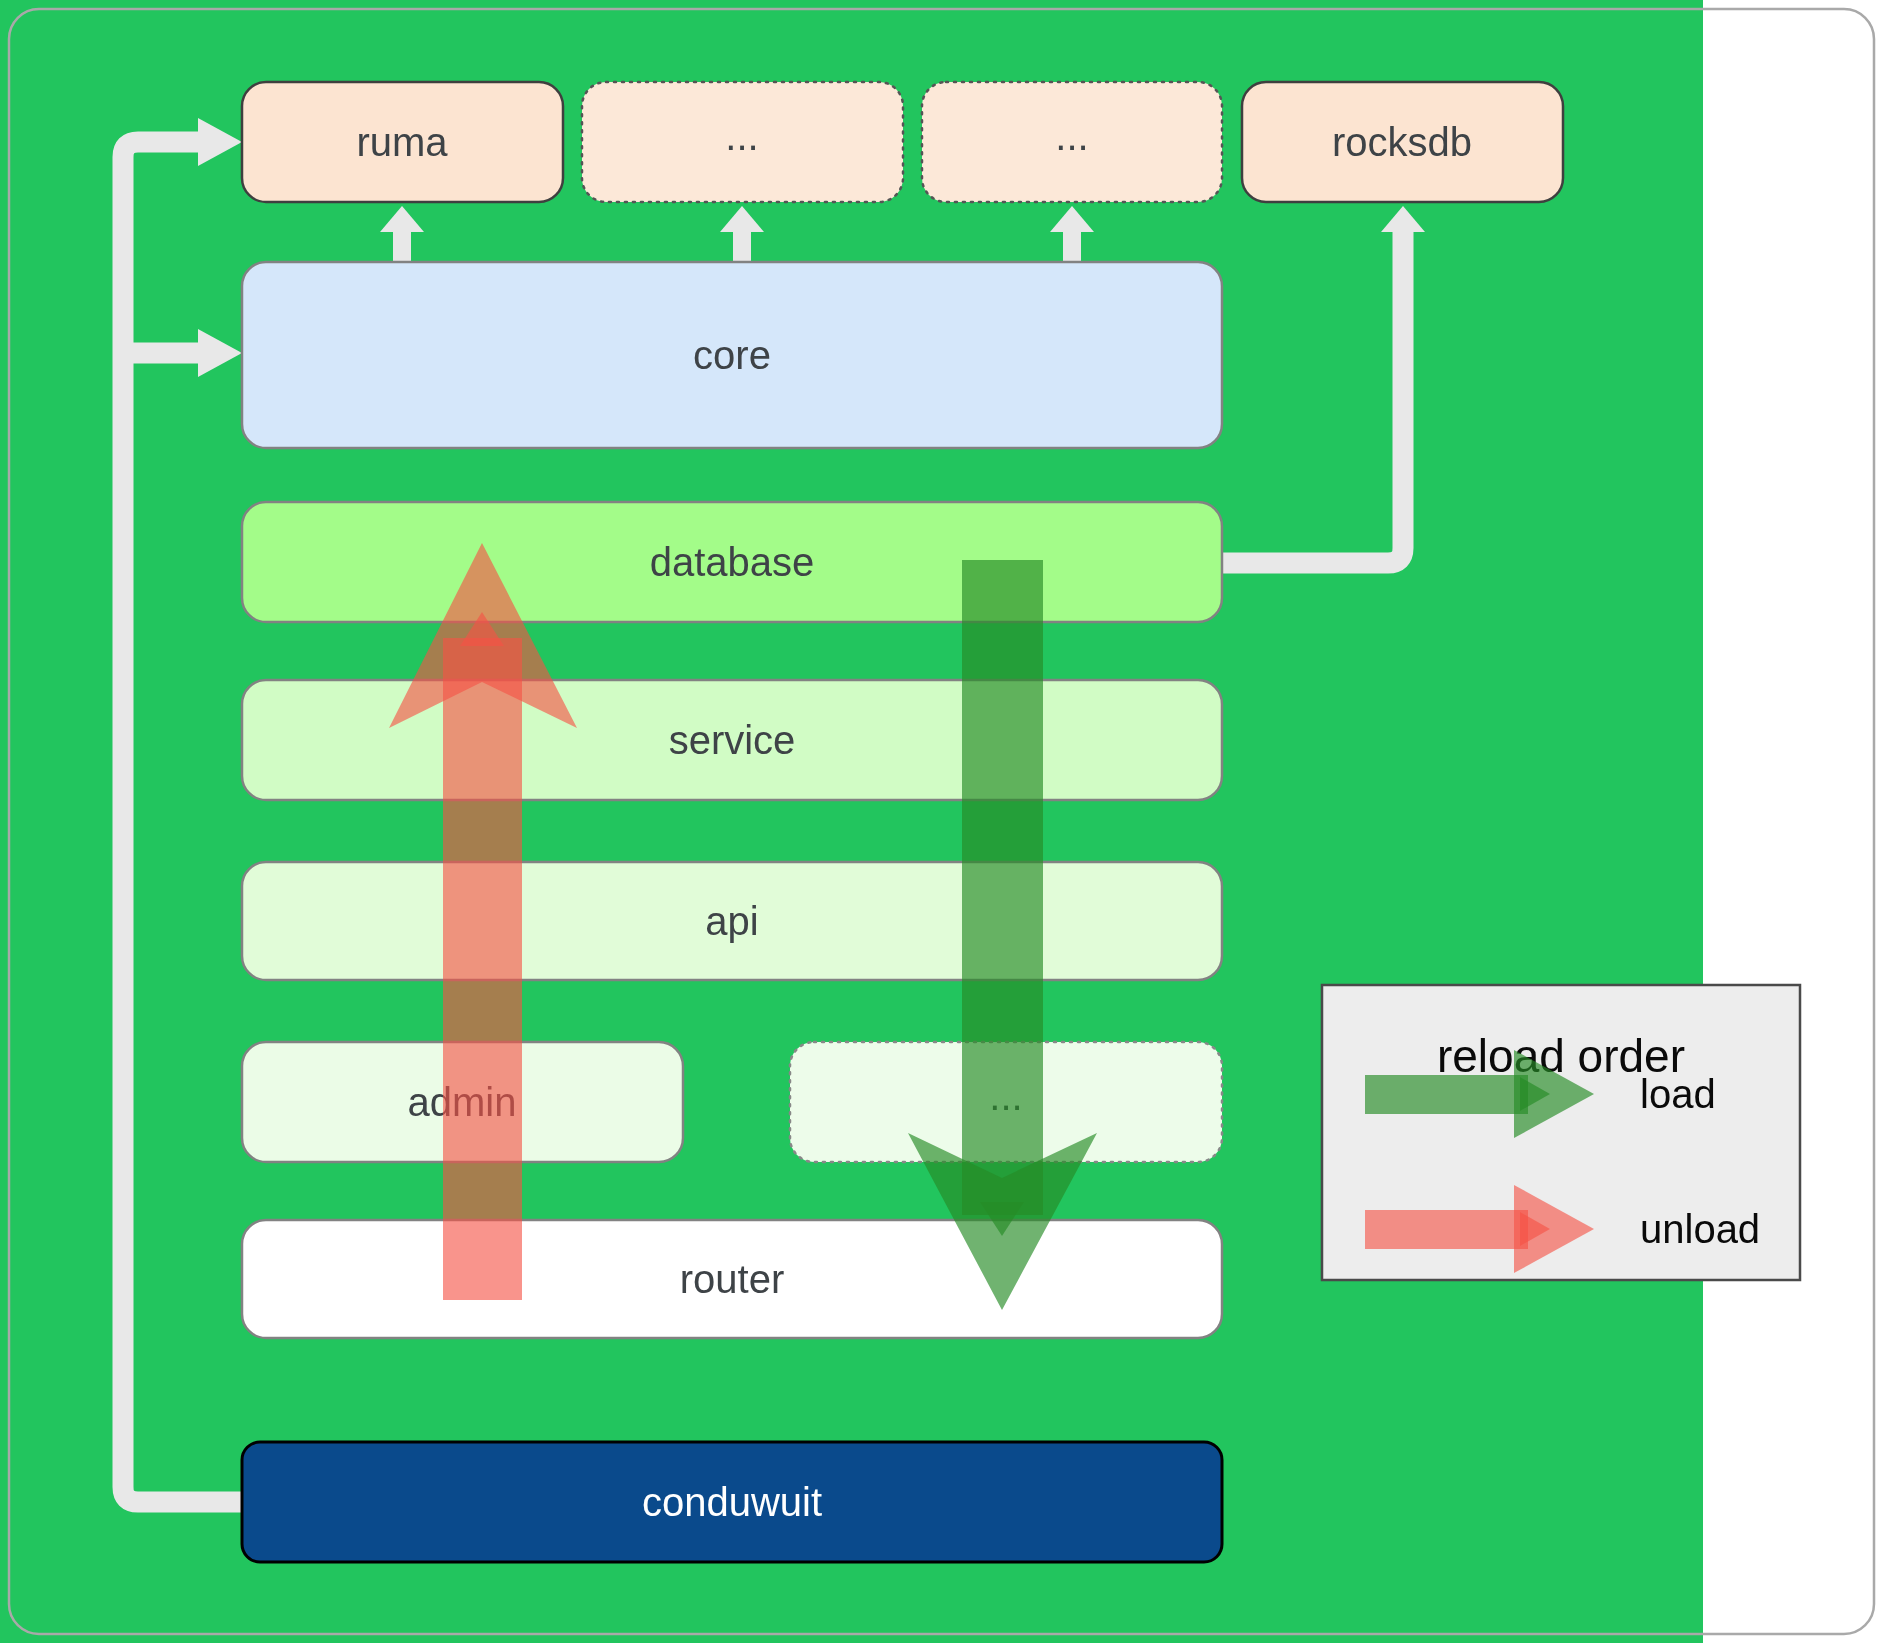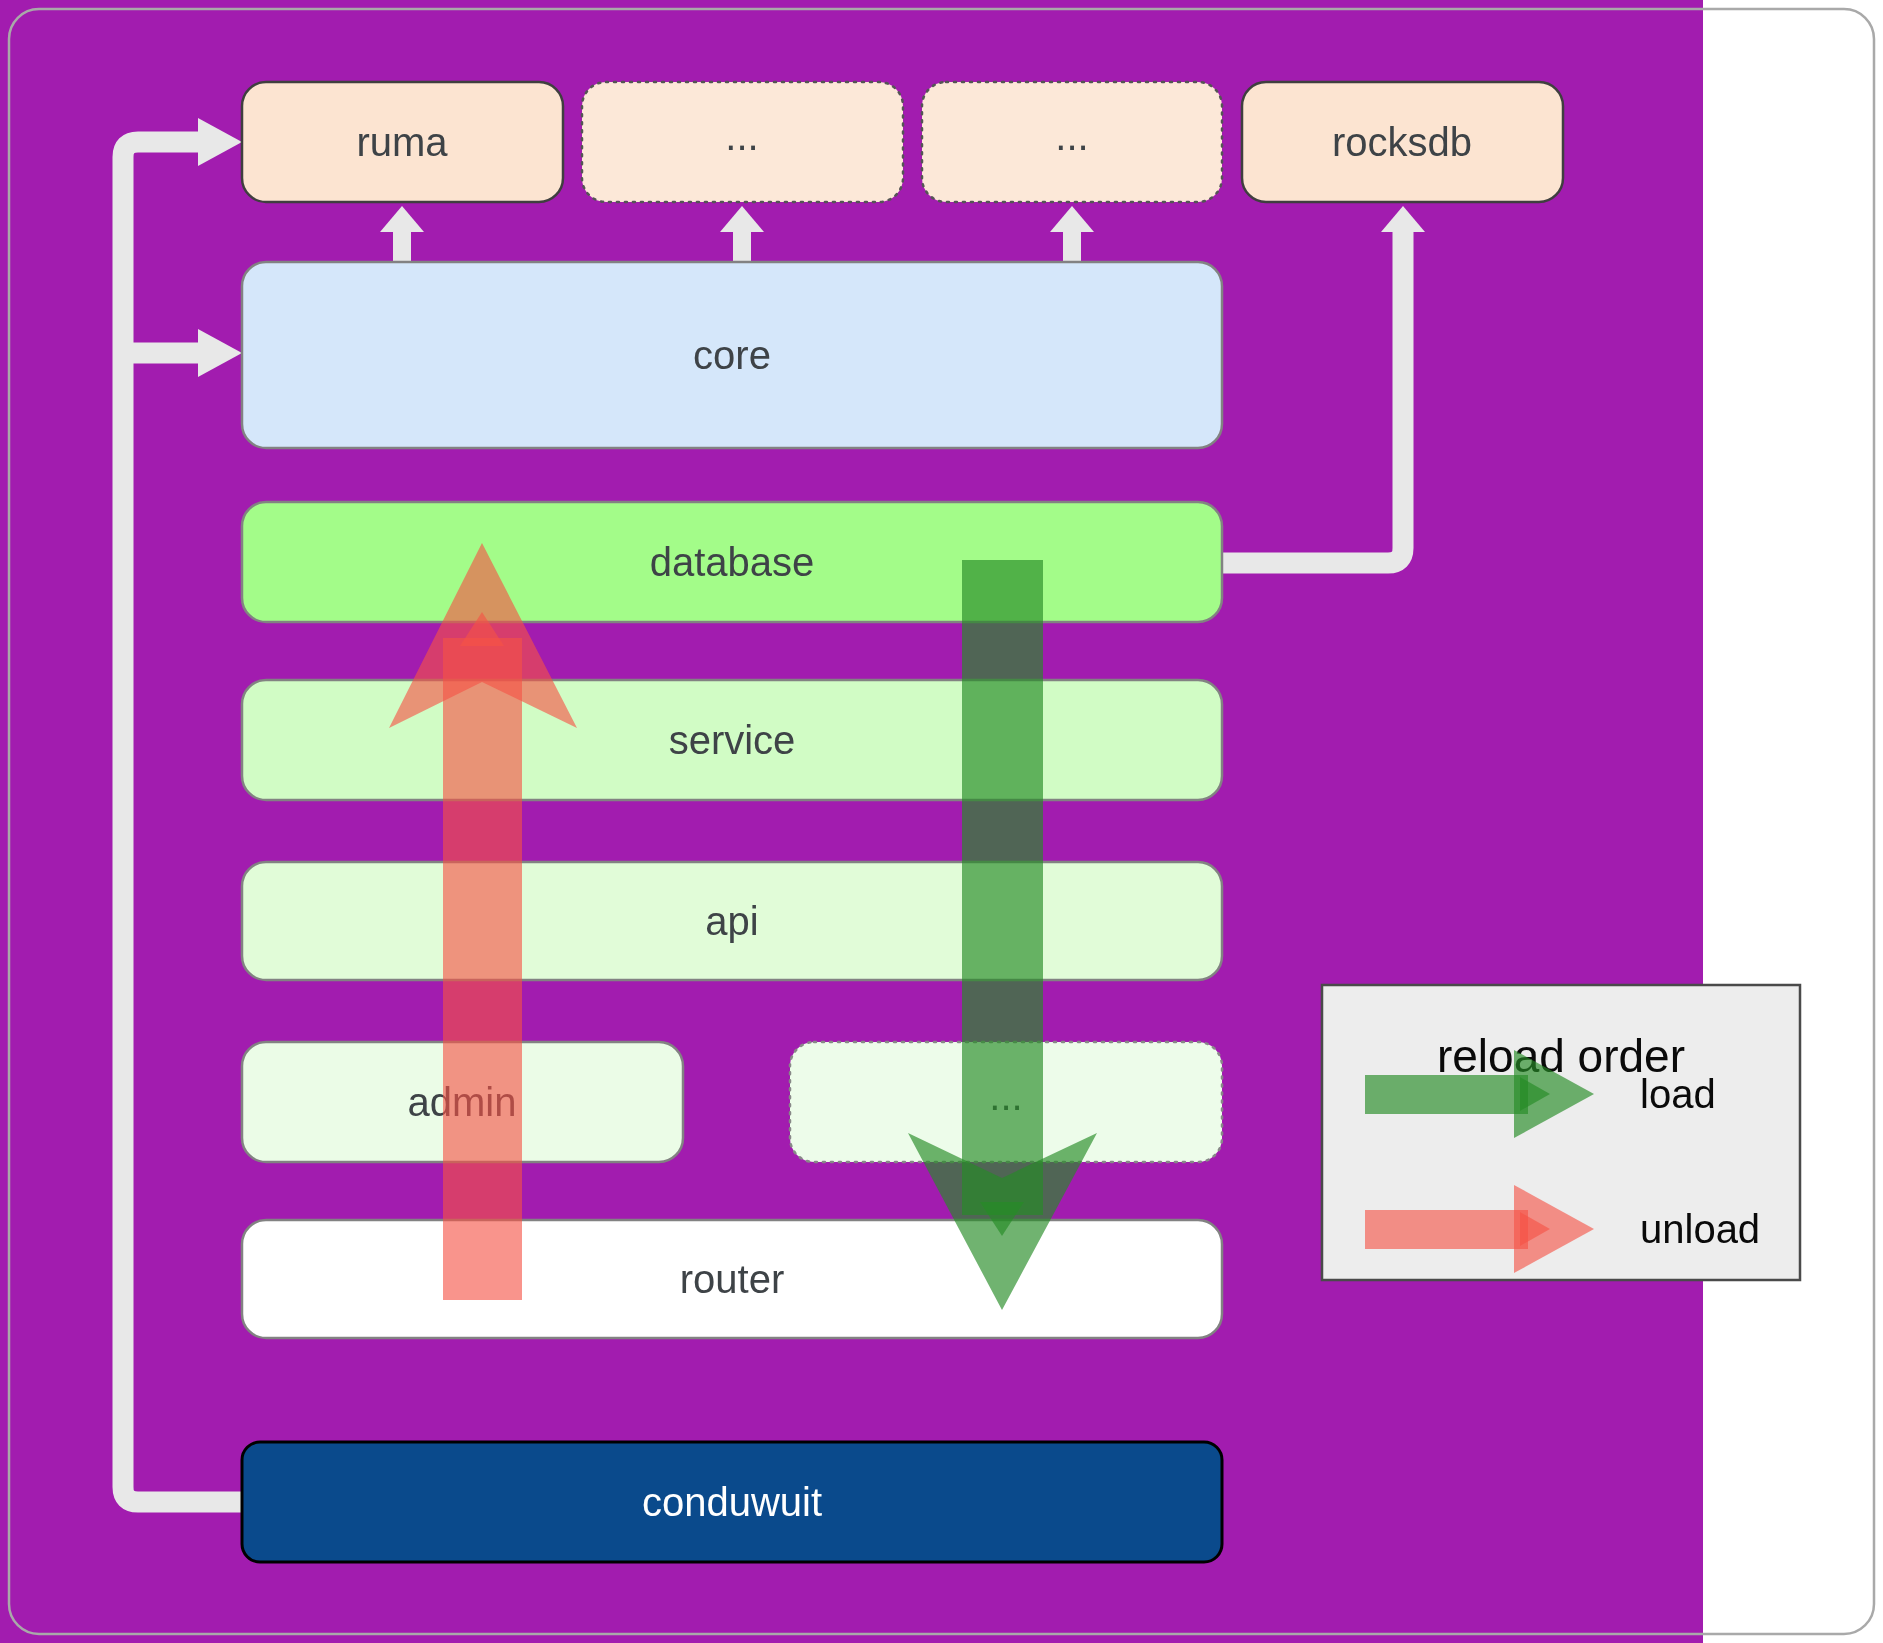--- a/index.html
+++ b/index.html
@@ -1,16 +1,16 @@
 <!DOCTYPE html>
 <html><head>
 <meta charset="utf-8">
 <style>
   html,body{margin:0;padding:0;background:#fff;}
-  .stage{width:1703px;height:1643px;position:relative;background:#a21caf;}
+  .stage{width:1703px;height:1643px;position:relative;background:#22c55e;}
   svg{display:block;}
   .lbl{
     font-family:"Liberation Sans",sans-serif;
     font-size:40px;
     fill:#3e4347;
     text-anchor:middle;
   }
   .lbl-white{fill:#ffffff;}
   .legend-title{
     font-family:"Liberation Sans",sans-serif;

